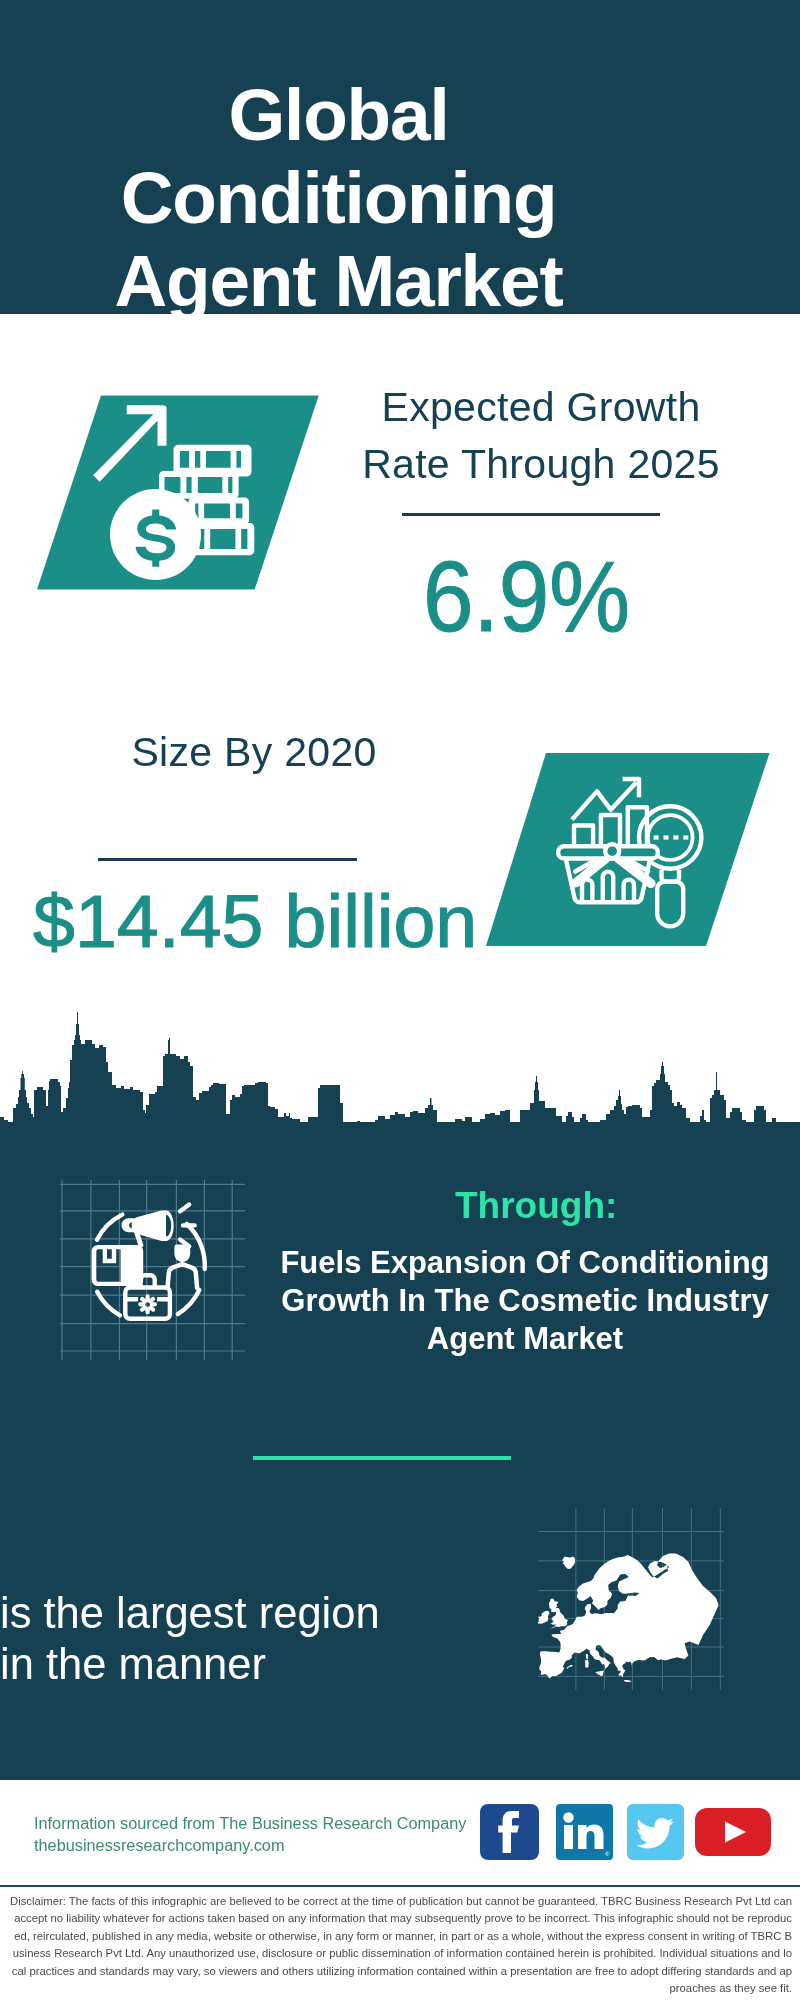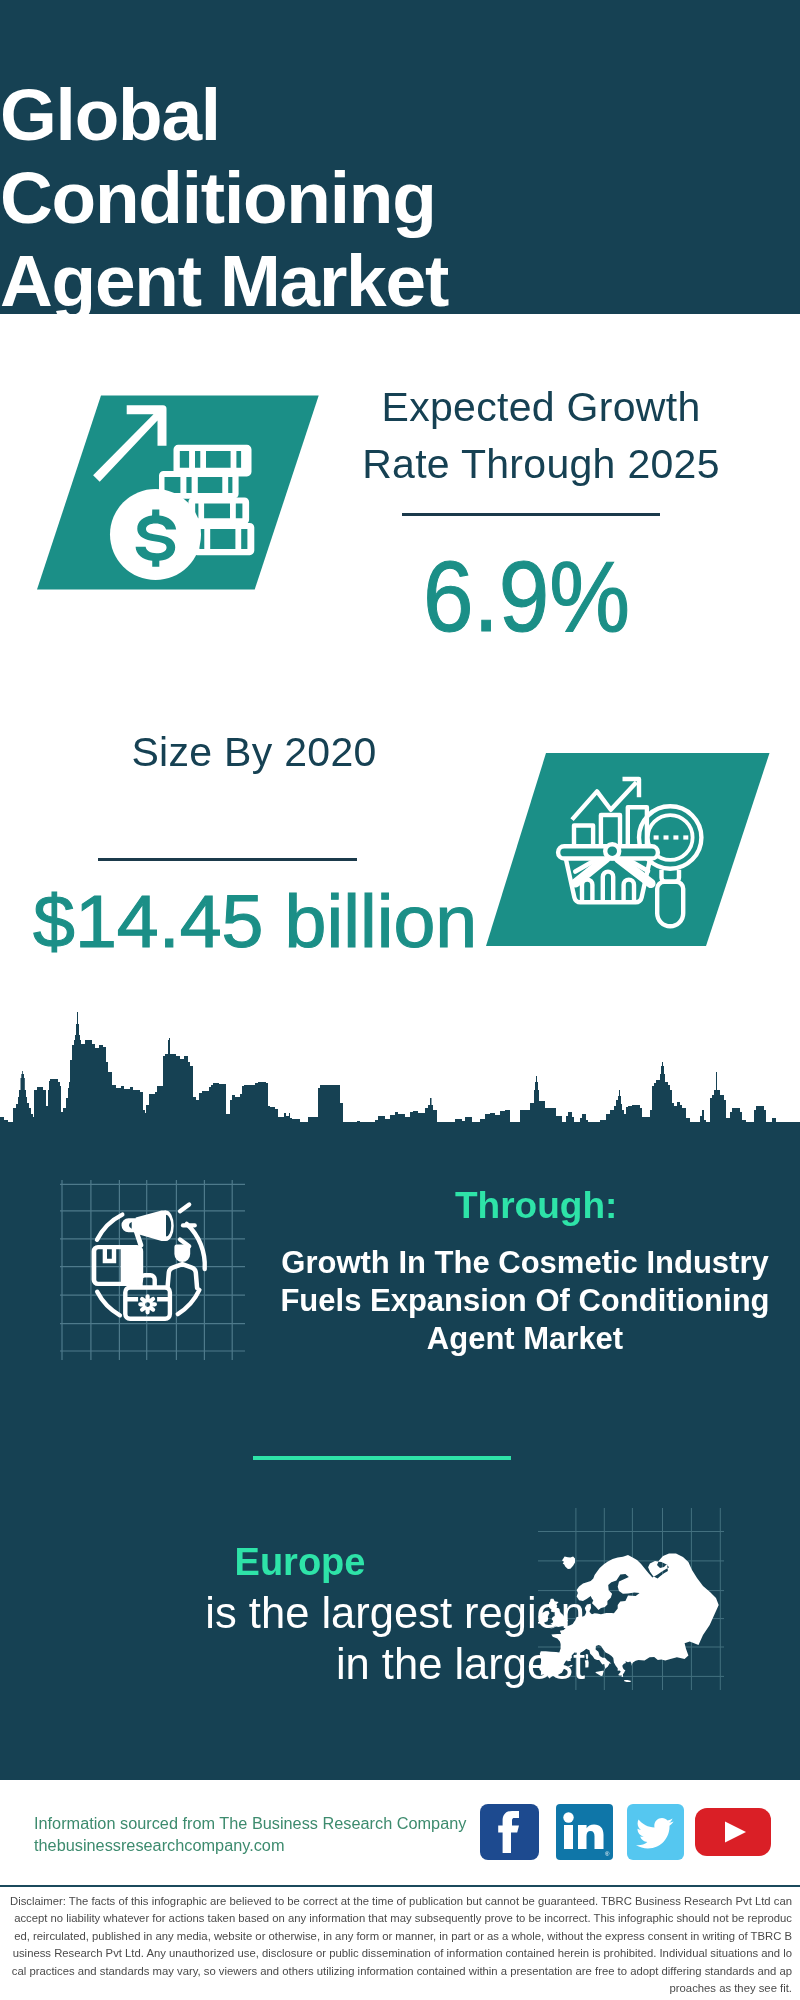--- a/index.html
+++ b/index.html
@@ -1,21 +1,21 @@
 <!DOCTYPE html>
 <html><head>
 <meta charset="utf-8">
 <style>
   html,body{margin:0;padding:0;}
   body{width:800px;height:2000px;background:#ffffff;font-family:"Liberation Sans",sans-serif;overflow:hidden;}
   .page{position:relative;width:800px;height:2000px;background:#fff;}
 
   
   .header{position:absolute;left:0;top:0;width:800px;height:314px;background:#164153;}
-  .header .title{position:absolute;left:0;top:73px;width:661px;color:#fff;
+  .header .title{position:absolute;left:8px;top:73px;width:661px;text-align:center;color:#fff;
       font-size:73px;font-weight:700;letter-spacing:-1.2px;line-height:83px;}
   .title span{display:block;}
 
   
   .stat-label{position:absolute;color:#164153;font-weight:400;font-size:41px;line-height:57px;
       text-align:center;letter-spacing:0.3px;white-space:nowrap;}
   .stat-label span{display:block;}
   .rule{position:absolute;background:#1B3A4B;height:3px;}
   .stat-value{position:absolute;color:#1B8F87;font-weight:400;white-space:nowrap;
       transform-origin:left center;-webkit-text-stroke:1.1px #1B8F87;}
@@ -23,21 +23,21 @@
   
   .band{position:absolute;left:0;width:800px;background:#164153;}
 
   
   .driver-title{position:absolute;color:#2EE3A8;font-weight:700;font-size:37px;line-height:44px;white-space:nowrap;}
   .driver-text{position:absolute;color:#fff;font-weight:700;font-size:31px;line-height:37.8px;text-align:center;white-space:nowrap;}
   .sep{position:absolute;background:#2EE3A8;height:4px;}
 
   
   .region-name{position:absolute;color:#2EE3A8;font-weight:700;font-size:38px;line-height:44px;text-align:center;white-space:nowrap;}
-  .region-text{position:absolute;color:#fff;font-weight:400;font-size:43.5px;line-height:51px;text-align:right;white-space:nowrap;}
+  .region-text{position:absolute;color:#fff;font-weight:400;font-size:43.5px;line-height:51px;text-align:left;white-space:nowrap;}
   .src{position:absolute;color:#3D8B6E;font-size:16px;line-height:21.5px;white-space:nowrap;transform:scaleX(1.018);transform-origin:left top;}
   .hr{position:absolute;left:0;width:800px;height:1px;background:#2EE3A8;}
   .disclaimer{position:absolute;color:#4a4a4a;font-size:11.3px;line-height:17.4px;text-align:right;word-break:break-all;}
 </style>
 </head>
 <body>
 
 <div class="page">
 
   <div class="header">
@@ -176,22 +176,22 @@
       <path d="M65.6,119.3 h12.5 M97.1,119.3 h12.5" stroke-linecap="butt"></path>
     </g>
     <g fill="#fff">
       <path d="M87.6,114.2 a2.1,2.1 0 0 1 2.1,2.1 v2.6 l2.1,-1.6 a2.1,2.1 0 0 1 2.6,3.3 l-2.1,1.6 h2.6 a2.1,2.1 0 0 1 0,4.2 h-2.6 l2.1,1.6 a2.1,2.1 0 0 1 -2.6,3.3 l-2.1,-1.6 v2.6 a2.1,2.1 0 0 1 -4.2,0 v-2.6 l-2.1,1.6 a2.1,2.1 0 0 1 -2.6,-3.3 l2.1,-1.6 h-2.6 a2.1,2.1 0 0 1 0,-4.2 h2.6 l-2.1,-1.6 a2.1,2.1 0 0 1 2.6,-3.3 l2.1,1.6 v-2.6 a2.1,2.1 0 0 1 2.1,-2.1 Z
                M87.6,122.2 a2.4,2.4 0 0 0 0,4.8 a2.4,2.4 0 0 0 0,-4.8 Z" fill-rule="evenodd"></path>
     </g>
   </svg>
 
   <div class="driver-title" style="left:455px;top:1184px;">Through:</div>
   <div class="driver-text" style="left:270px;top:1244px;width:510px;">
+    <div>Fuels Expansion Of Conditioning</div>
     <div>Growth In The Cosmetic Industry</div>
-    <div>Fuels Expansion Of Conditioning</div>
     <div>Agent Market</div>
   </div>
 
   <div class="sep" style="left:253px;top:1456px;width:258px;"></div>
 
   <svg class="ico" style="position:absolute;left:538px;top:1508px;width:186px;height:182px" viewBox="538 1508 186 182">
     <g stroke="#43707F" stroke-width="1" fill="none">
       <path d="M575.9,1508 V1690 M604.3,1508 V1690 M632.4,1508 V1690 M662.5,1508 V1690 M691.4,1508 V1690 M720.3,1508 V1690"></path>
       <path d="M538,1531.5 H724 M538,1560.9 H724 M538,1590.6 H724 M538,1618.6 H724 M538,1647 H724 M538,1676.4 H724"></path>
     </g>
@@ -201,24 +201,23 @@
       <path d="M 538.0,1623.4 L 540.6,1623.8 L 542.4,1623.4 L 544.4,1622.4 L 547.5,1621.3 L 548.3,1618.5 L 547.8,1617.1 L 548.5,1615.0 L 549.6,1613.2 L 548.3,1610.7 L 545.7,1611.1 L 543.1,1612.5 L 541.1,1613.9 L 542.4,1615.0 L 540.1,1616.7 L 538.0,1616.4 L 539.3,1618.5 L 538.3,1620.3 L 539.3,1621.3 L 537.0,1622.4 Z"></path>
       <path d="M 562.0,1560.5 L 564.6,1556.5 L 567.9,1557.3 L 570.4,1557.6 L 573.1,1556.5 L 575.0,1558.4 L 575.0,1562.6 L 573.1,1565.8 L 570.4,1568.7 L 567.9,1569.0 L 565.2,1566.6 L 564.2,1564.5 L 562.7,1563.4 L 564.0,1561.8 Z"></path>
       <path d="M 595.6,1672.1 L 598.4,1671.4 L 602.5,1670.7 L 603.8,1670.7 L 602.5,1675.7 L 601.0,1676.0 L 595.6,1672.8 Z"></path>
       <path d="M 584.8,1660.5 L 588.1,1660.1 L 588.7,1662.6 L 588.4,1667.2 L 586.9,1667.5 L 585.3,1667.5 L 585.3,1663.3 Z"></path>
       <path d="M 585.8,1654.1 L 588.1,1654.5 L 588.1,1657.3 L 587.6,1659.4 L 586.3,1659.1 L 585.8,1656.6 Z"></path>
       <path d="M 624.1,1679.9 L 627.5,1679.9 L 631.3,1680.9 L 630.1,1682.0 L 626.7,1682.0 L 624.4,1681.3 Z"></path>
       <path d="M 566.8,1667.5 L 570.9,1665.1 L 572.7,1665.1 L 571.7,1666.8 L 569.6,1666.8 L 566.8,1668.9 Z"></path>
     </g>
   </svg>
 
-  <div class="region-name" style="left:0;top:1540px;width:600px;">Europe</div>
   <div class="region-text" style="left:0;top:1588px;width:585px;">
     <div>is the largest region</div>
-    <div>in the largest</div>
+    <div>in the manner</div>
   </div>
 
   <div class="src" style="left:34px;top:1813px;">
     <div>Information sourced from The Business Research Company</div>
     <div>thebusinessresearchcompany.com</div>
   </div>
 
   <svg class="social" style="position:absolute;left:480px;top:1804px;width:59px;height:56px" viewBox="0 0 59 56">
     <rect x="0" y="0" width="59" height="56" rx="8" ry="8" fill="#1D4A8F"></rect>
     <path d="M37.2,28.6 h-6.2 v20.4 h-8.4 v-20.4 h-4.4 v-7.2 h4.4 v-5.1 c0,-3.7 1.8,-9.4 9.5,-9.4 l6.9,0.03 v7 h-5 c-0.8,0 -2,0.4 -2,2.3 v5.2 h7 Z" fill="#fff"></path>

